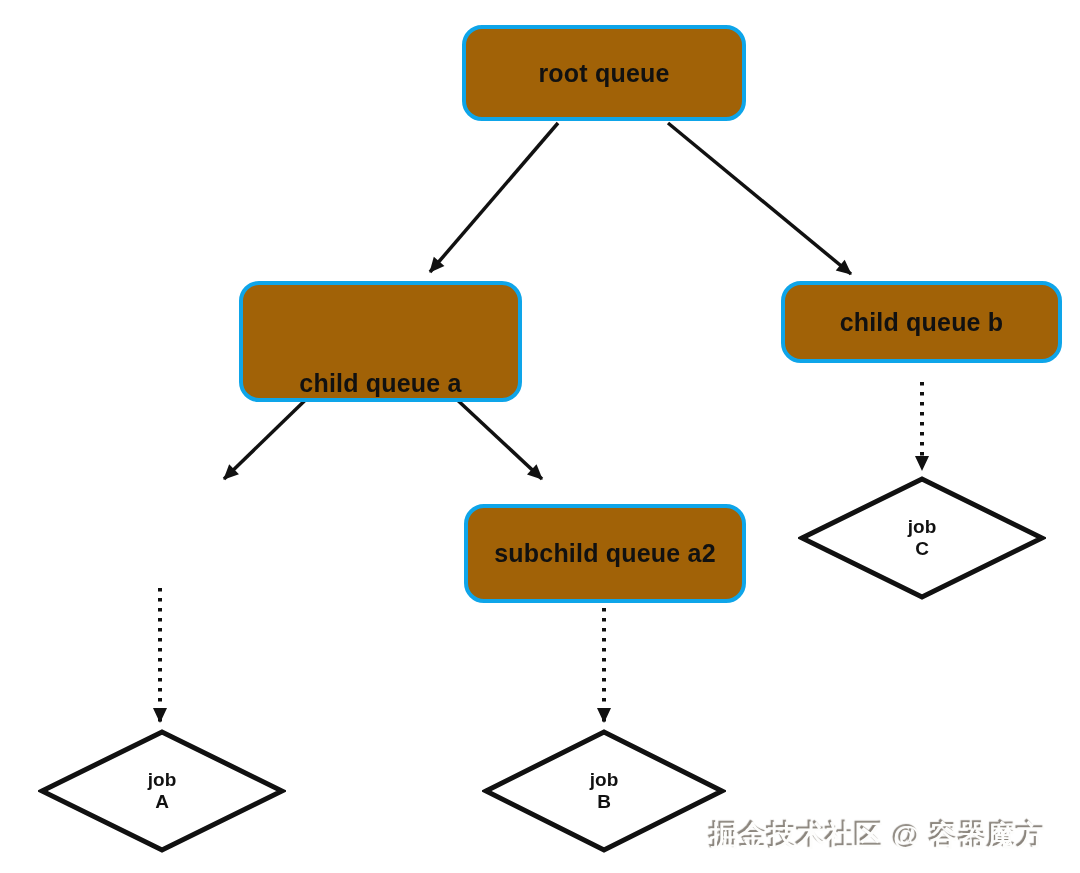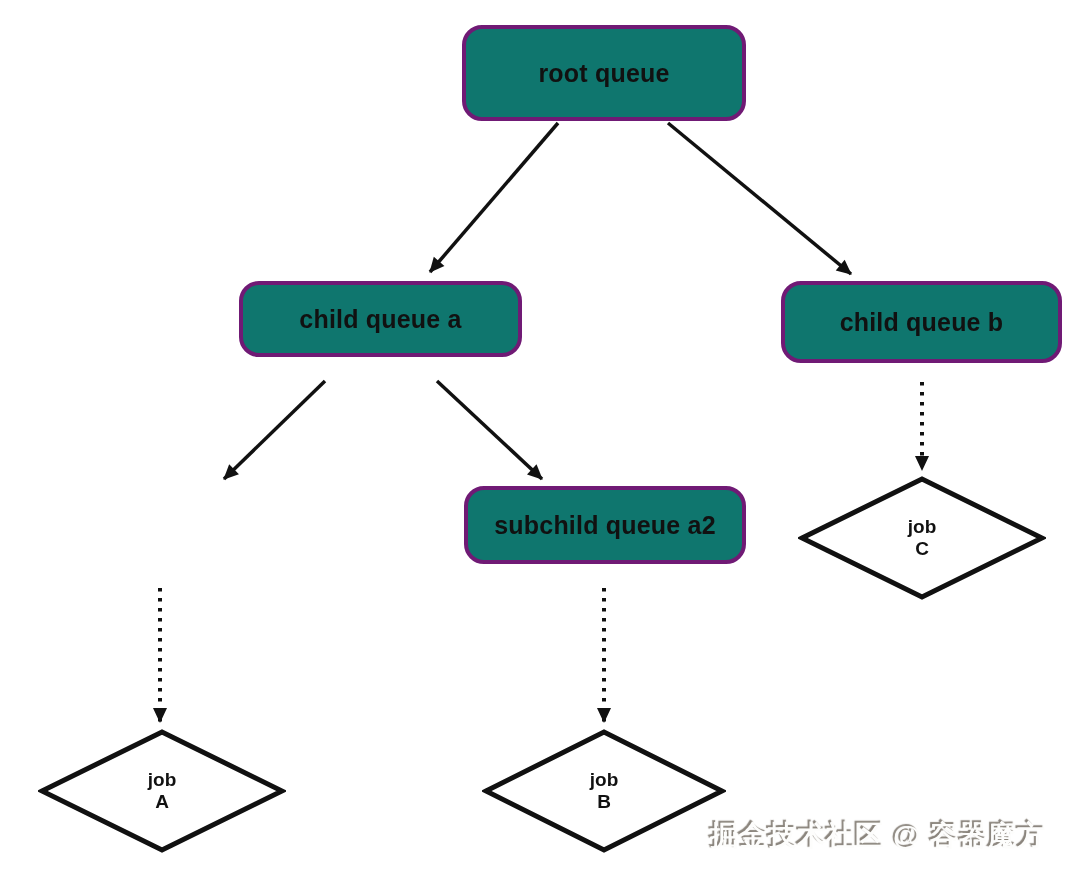--- a/index.html
+++ b/index.html
@@ -4,22 +4,22 @@
 <style>
   html,body{margin:0;padding:0;background:#ffffff;}
   .stage{
     position:relative;width:1080px;height:873px;background:#ffffff;
     font-family:"Liberation Sans",sans-serif;overflow:hidden;
   }
   .edge-layer{position:absolute;left:0;top:0;width:1080px;height:873px;}
   .edge{stroke:#111111;stroke-width:3.5;fill:none;}
   .edge.dotted{stroke-width:4;stroke-dasharray:3.5 6.5;}
   .box{
-    position:absolute;box-sizing:border-box;border:4px solid #701a75;border-radius:20px;
-    background:#0f766e;display:flex;align-items:center;justify-content:center;
+    position:absolute;box-sizing:border-box;border:4px solid #0ea5e9;border-radius:20px;
+    background:#a16207;display:flex;align-items:center;justify-content:center;
     font-weight:700;font-size:25px;color:#111111;letter-spacing:0.2px;
   }
   .diamond{
     position:absolute;display:flex;align-items:center;justify-content:center;
   }
   .diamond svg{position:absolute;left:0;top:0;}
   .dlabel{
     position:relative;text-align:center;font-weight:700;font-size:19px;
     line-height:1.18;color:#111111;
   }
@@ -48,30 +48,30 @@
     <line class="edge" x1="437" y1="381" x2="542" y2="479" marker-end="url(#ah)"></line>
     <line class="edge dotted" x1="922" y1="382" x2="922" y2="470" marker-end="url(#ah)"></line>
     <line class="edge dotted" x1="160" y1="588" x2="160" y2="722" marker-end="url(#ah)"></line>
     <line class="edge dotted" x1="604" y1="588" x2="604" y2="722" marker-end="url(#ah)"></line>
   </svg>
 
   <div class="box" style="left:462px;top:25px;width:284px;height:96px;">
     <span>root queue</span>
   </div>
 
-  <div class="box" style="left:239px;top:281px;width:283px;height:76px;">
+  <div class="box" style="left:239px;top:281px;width:283px;height:121px;align-items:flex-end;">
     <span>child queue a</span>
   </div>
 
   <div class="box" style="left:781px;top:281px;width:281px;height:82px;">
     <span>child queue b</span>
   </div>
 
 
-  <div class="box" style="left:464px;top:486px;width:282px;height:78px;">
+  <div class="box" style="left:464px;top:504px;width:282px;height:99px;">
     <span>subchild queue a2</span>
   </div>
 
   <div class="diamond" style="left:798px;top:476px;width:248px;height:124px;">
     <svg width="248" height="124" viewBox="0 0 248 124">
       <polygon points="4,62 124,3 244,62 124,121" fill="#ffffff" stroke="#111111" stroke-width="5"></polygon>
     </svg>
     <div class="dlabel">
       <div>job</div>
       <div>C</div>

